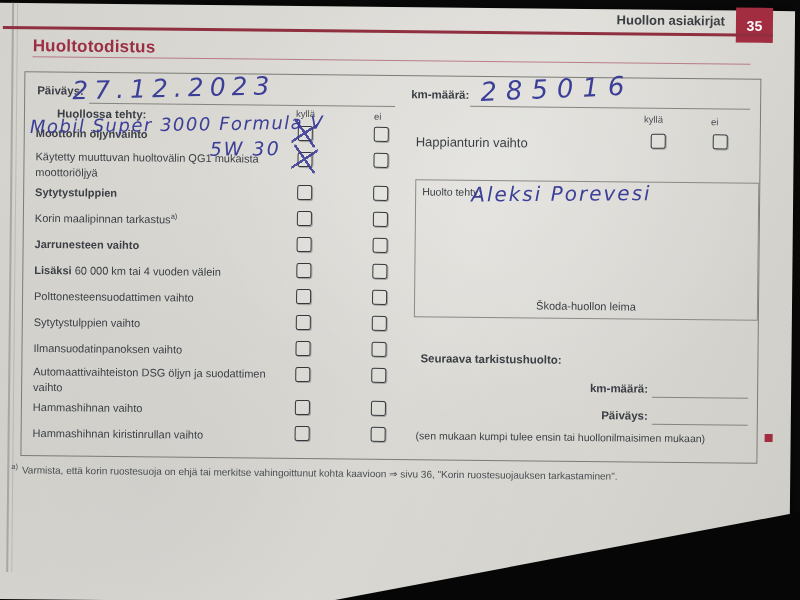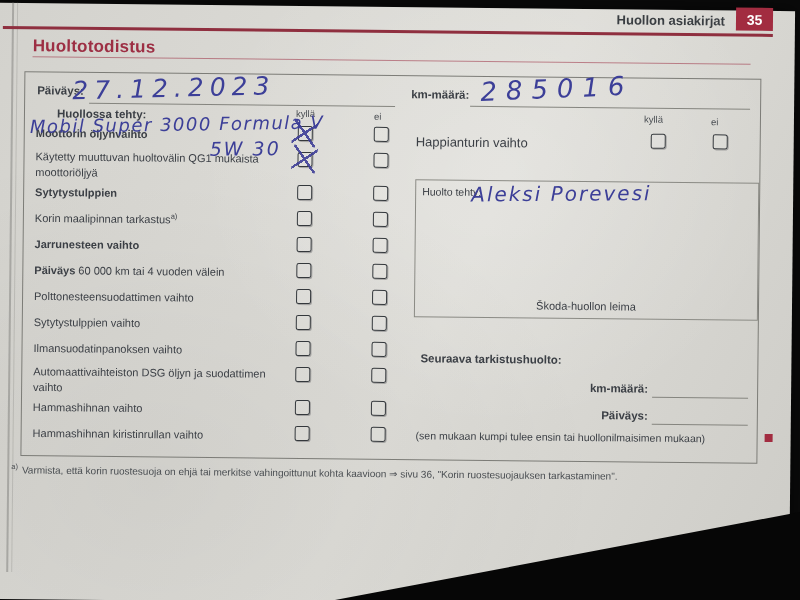--- a/index.html
+++ b/index.html
@@ -23,21 +23,21 @@
   .edge-line{position:absolute;top:6px;height:570px;width:2px;background:rgba(90,90,86,0.35);}
   .edge-line.e2{width:1px;background:rgba(90,90,86,0.2);}
   
   .bottom-cut{
     position:absolute;left:335px;top:512px;width:465px;height:88px;background:#060606;
     clip-path:polygon(0 100%,100% 100%,100% 0);z-index:5;
   }
   
   .header-title{position:absolute;left:440px;top:10px;width:282px;text-align:right;
     font-size:13px;font-weight:bold;color:#3a3e42;}
-  .page-badge{position:absolute;left:733px;top:4px;width:37px;height:23px;
+  .page-badge{position:absolute;left:733px;top:4px;width:37px;height:35px;
     color:#fff;font-size:14px;font-weight:bold;display:flex;align-items:center;justify-content:center;}
   .header-rule{position:absolute;left:0;top:30px;width:770px;height:3px;}
   .doc-title{position:absolute;left:30px;top:40px;font-size:17px;font-weight:bold;letter-spacing:0.2px;}
   .title-rule{position:absolute;left:30px;top:60px;width:718px;height:1px;opacity:0.55;}
   
   .form-box{position:absolute;left:22px;top:75px;width:735px;height:383px;
     border:1.5px solid #7c7c77;}
   .lbl{font-size:11.5px;font-weight:bold;color:#3b3f45;position:absolute;}
   .small-head{position:absolute;font-size:9.5px;color:#4a4e53;}
   .fill-line{position:absolute;height:1px;background:#85857f;}
@@ -153,21 +153,21 @@
           <span class="row-label"><b></b><span>Korin maalipinnan tarkastus</span><sup>a)</sup></span>
           <span><span class="cb"></span></span>
           <span><span class="cb"></span></span>
         </div>
         <div class="srow">
           <span class="row-label bold"><b></b><span>Jarrunesteen vaihto</span><sup></sup></span>
           <span><span class="cb"></span></span>
           <span><span class="cb"></span></span>
         </div>
         <div class="srow">
-          <span class="row-label"><b>Päiväys</b><span> 60 000 km tai 4 vuoden välein</span><sup></sup></span>
+          <span class="row-label"><b>Lisäksi</b><span> 60 000 km tai 4 vuoden välein</span><sup></sup></span>
           <span><span class="cb"></span></span>
           <span><span class="cb"></span></span>
         </div>
         <div class="srow">
           <span class="row-label"><b></b><span>Polttonesteensuodattimen vaihto</span><sup></sup></span>
           <span><span class="cb"></span></span>
           <span><span class="cb"></span></span>
         </div>
         <div class="srow">
           <span class="row-label"><b></b><span>Sytytystulppien vaihto</span><sup></sup></span>

